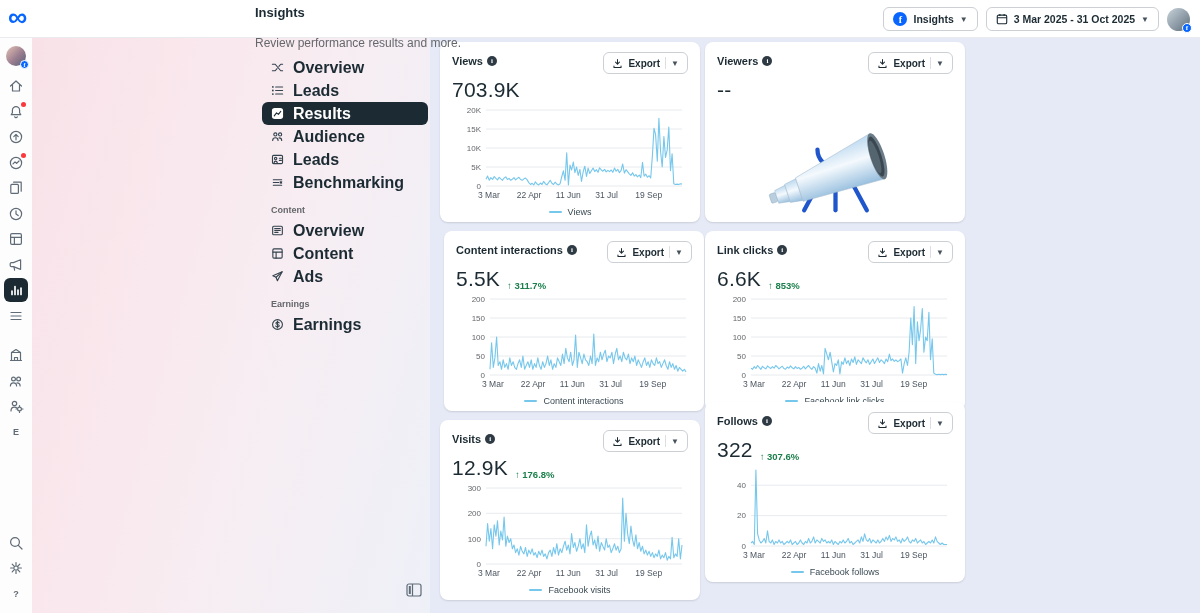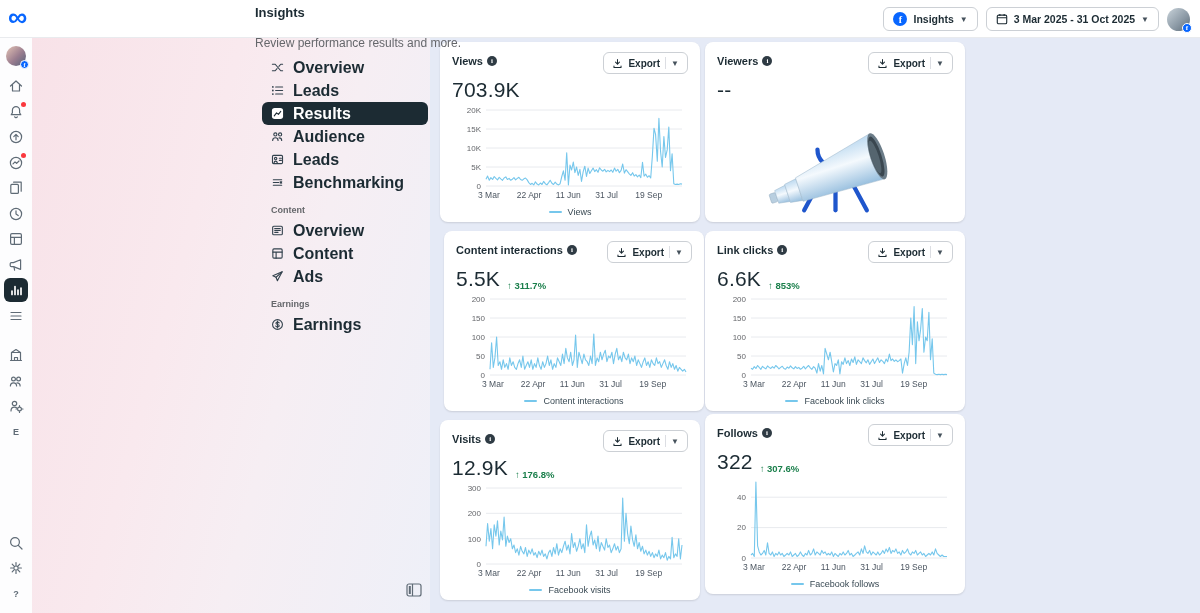--- a/index.html
+++ b/index.html
@@ -48,21 +48,21 @@
   .navitem svg { stroke:#33424d; fill:none; stroke-width:1.2; stroke-linecap:round; stroke-linejoin:round; flex:0 0 auto; }
   .navitem.sel { background:#1c2b33; color:#fff; }
   .navsection { font-size:9px; font-weight:600; color:#65676b; margin:11px 0 4px 9px; }
   .collapse { position:absolute; left:374px; top:545px; width:16px; height:14px; cursor:pointer; }
   .collapse svg { stroke:#5f6b76; fill:none; stroke-width:1.2; }
 
   .main { position:absolute; left:430px; top:38px; width:770px; height:575px; background:#e5eaf6; }
   .card { position:absolute; width:260px; height:180px; background:#fff; border-radius:8px;
     box-shadow:0 1px 2px rgba(0,0,0,.12); padding:10px 12px; }
   .c0{left:10px; top:4px;} .c1{left:275px; top:4px;} .c2{left:14px; top:193px;}
-  .c3{left:275px; top:193px;} .c4{left:10px; top:382px;} .c5{left:275px; top:376px;}
+  .c3{left:275px; top:193px;} .c4{left:10px; top:382px;} .c5{left:275px; top:364px;}
   .chead { display:flex; align-items:flex-start; justify-content:space-between; height:20px; }
   .ctitle { font-size:11px; font-weight:700; display:flex; align-items:center; gap:4px; padding-top:3px; }
   .info { width:10px; height:10px; border-radius:50%; background:#2f3b44; color:#fff; font-size:7px;
     font-weight:700; display:inline-flex; align-items:center; justify-content:center;
     font-family:"Liberation Serif",serif; cursor:pointer; }
   .exportbtn { display:flex; align-items:center; gap:5px; height:22px; padding:0 8px;
     border:1px solid #ccd0d5; border-radius:6px; background:#fff; font-size:10px; font-weight:600; cursor:pointer; }
   .exportbtn svg { stroke:#1c2b33; fill:none; stroke-width:1.3; stroke-linecap:round; stroke-linejoin:round; }
   .exportbtn .div { width:1px; height:12px; background:#dcdee3; }
   .valrow { display:flex; align-items:flex-end; gap:7px; margin-top:4px; height:26px; }

